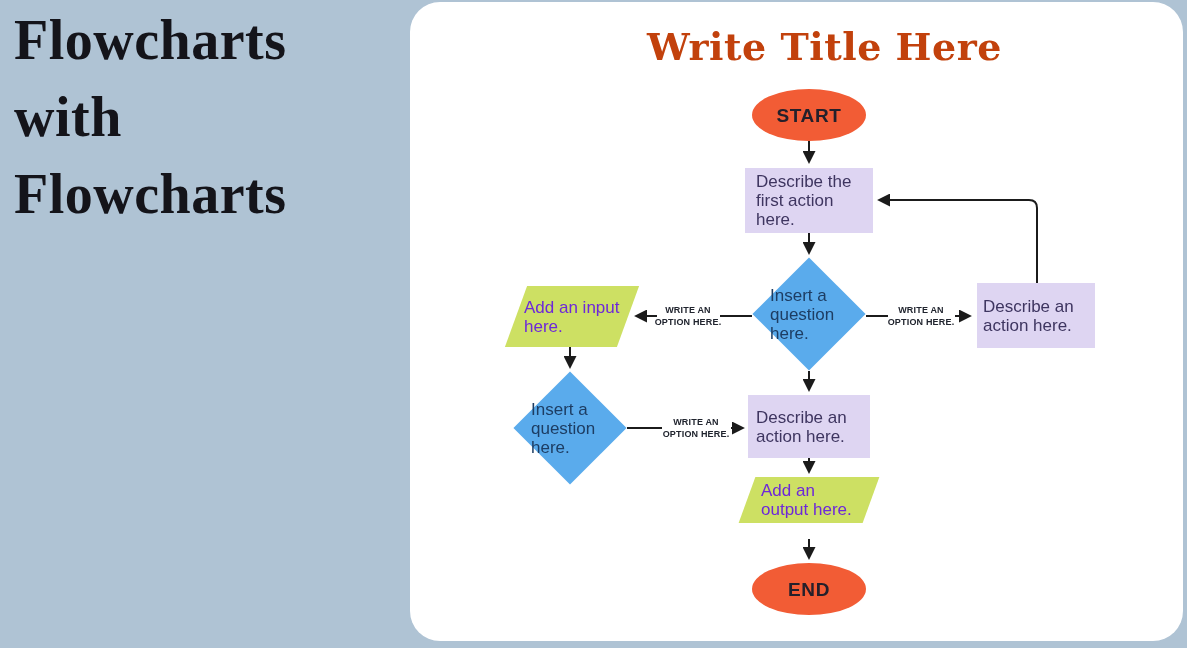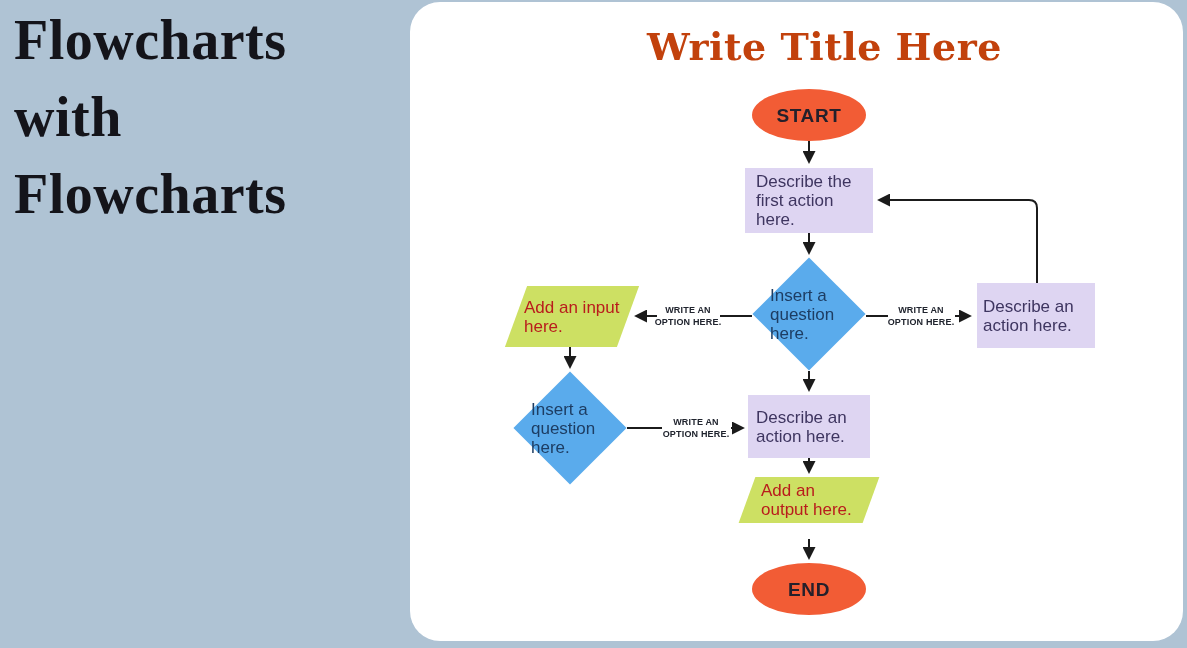--- a/index.html
+++ b/index.html
@@ -39,21 +39,21 @@
   .node{position:absolute;display:flex;align-items:center;justify-content:center;text-align:left;}
   .node .bg{position:absolute;inset:0;}
   .node .txt{position:relative;z-index:1;font-size:17px;line-height:19px;}
   .terminator .bg{border-radius:50%;background:#f25c35;}
   .terminator .txt{font-weight:700;font-size:19px;letter-spacing:.6px;color:#24202b;}
   .action .bg{background:#ded5f2;}
   .action .txt{color:#3e3560;width:106px;}
   .question .bg{left:16px;top:16px;width:80px;height:80px;transform:rotate(45deg);background:#5aabec;}
   .question .txt{color:#1d3d63;width:78px;}
   .io .bg{transform:skewX(-20deg);background:#cde063;}
-  .io .txt{color:#b91c1c;width:96px;}
+  .io .txt{color:#6d28d9;width:96px;}
   
   .edge-label{
     position:absolute;transform:translate(-50%,-50%);
     text-align:center;font-size:9px;font-weight:700;line-height:12px;
     color:#20242e;letter-spacing:.02em;white-space:nowrap;
   }
   .edge-label span{display:block;}
 </style>
 </head>
 <body>

